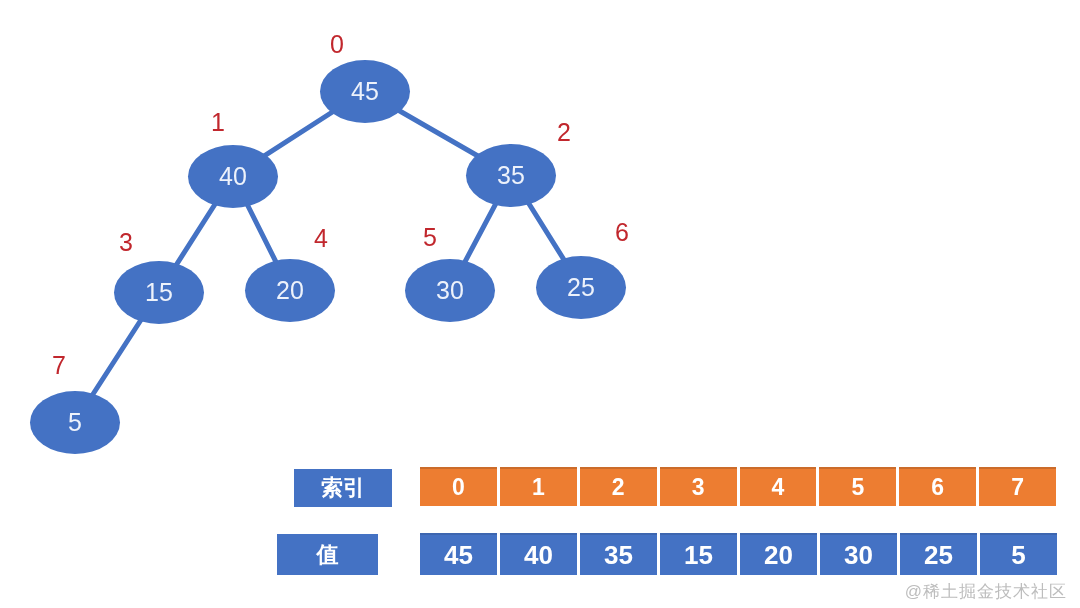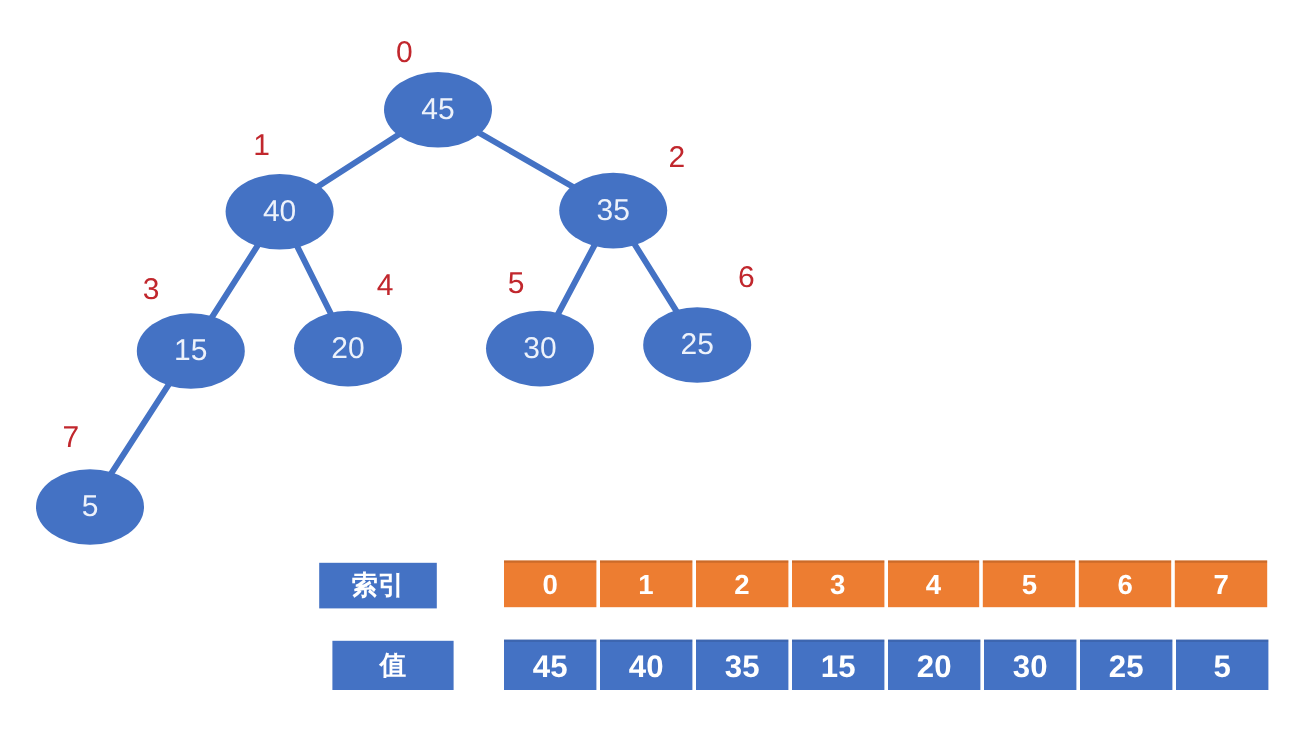--- a/index.html
+++ b/index.html
@@ -45,21 +45,21 @@
     position: absolute;
     background: var(--blue, #4472C4);
     color: #ffffff;
     display: flex;
     align-items: center;
     justify-content: center;
     font-size: 22px;
     font-weight: bold;
     z-index: 2;
   }
-  .row-label.idx { left: 266px; top: 469px; width: 98px; height: 38px; }
+  .row-label.idx { left: 294px; top: 469px; width: 98px; height: 38px; }
   .row-label.val { left: 277px; top: 534px; width: 101px; height: 41px; }
 
   .cells {
     position: absolute;
     display: flex;
     gap: 3px;
     z-index: 2;
   }
   .cells.idx-cells { left: 420px; top: 467px; width: 636px; height: 39px; }
   .cells.val-cells { left: 420px; top: 533px; width: 637px; height: 42px; }
@@ -162,14 +162,15 @@
       <div class="cell bluecell">45</div>
       <div class="cell bluecell">40</div>
       <div class="cell bluecell">35</div>
       <div class="cell bluecell">15</div>
       <div class="cell bluecell">20</div>
       <div class="cell bluecell">30</div>
       <div class="cell bluecell">25</div>
       <div class="cell bluecell">5</div>
     </div>
 
+  <div class="watermark">@稀土掘金技术社区</div>
 
 </div>
 
 </body></html>

